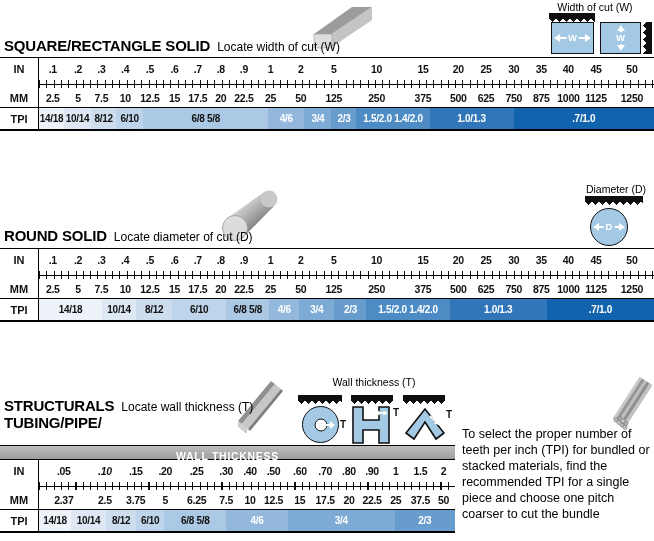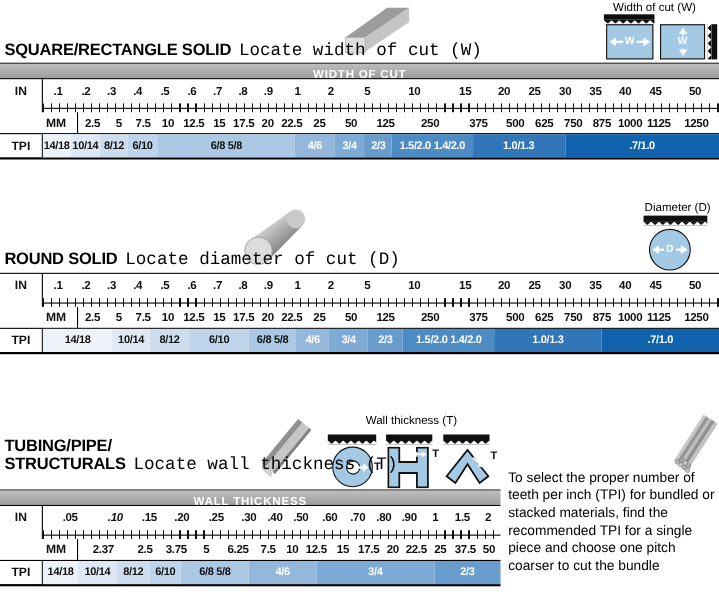--- a/index.html
+++ b/index.html
@@ -6,32 +6,32 @@
   body {
     width:654px; height:541px; position:relative; overflow:hidden;
     background:#fff; color:#111;
     font-family:"Liberation Sans", sans-serif;
   }
   .abs { position:absolute; }
 
   
   .sec-title { position:absolute; white-space:nowrap; line-height:16px; }
   .sec-title .big { font-size:15px; font-weight:bold; letter-spacing:-0.2px; color:#000; }
-  .sec-title .sub { font-size:16px; margin-left:7px; color:#000;font-family:Liberation Mono, monospace; }
+  .sec-title .sub { font-size:12px; margin-left:7px; color:#000; }
 
   
   .stable { position:absolute; border-top:1px solid #000; border-bottom:2px solid #000; background:#fff; }
   .gbar { height:13px; border-bottom:1px solid #000; background:linear-gradient(#bdbdbd,#9e9e9e); text-align:center; }
   .gbar span { color:#fff; font-weight:bold; font-size:10.5px; line-height:13px; letter-spacing:0.7px; }
   .trow { display:flex; align-items:stretch; }
   .lblcol { flex:0 0 39px; width:39px; border-right:1.5px solid #000; display:flex; align-items:center; justify-content:center; font-weight:bold; font-size:11px; box-sizing:border-box; }
   .cells { flex:1 1 auto; display:flex; min-width:0; }
   .cell { flex:0 0 auto; display:flex; align-items:center; justify-content:center; font-weight:bold; font-size:10.5px; letter-spacing:-0.3px; box-sizing:border-box; }
   .rin { height:22px; }
-  .rmm { height:19px;padding-left:32px; }
+  .rmm { height:19px; }
   .rruler { height:8px; }
   .ruler { flex:1 1 auto; position:relative; background:repeating-linear-gradient(to right,#111 0 1px,transparent 1px 7.3px); }
   .ruler::after { content:""; position:absolute; left:0; right:0; top:3.5px; height:1px; background:#000; }
   .rtpi { height:21px; border-top:1px solid #000; }
   .tpic { font-size:10px; white-space:nowrap; }
 
   
   .blade-h { position:absolute; }
   .blade-h .bb { height:5px; background:#0f0f0f; }
   .blade-h .td { height:4px; background:conic-gradient(from -45deg at 50% 100%, #0f0f0f 0 90deg, transparent 90deg 360deg); background-size:7px 4px; }
@@ -86,21 +86,20 @@
       <div class="tl"></div>
       <div class="bbv"></div>
     </div>
 </div>
 
 <div class="sec-title" style="left:4px;top:38px">
   <span class="big">SQUARE/RECTANGLE SOLID</span><span class="sub">Locate width of cut (W)</span>
 </div>
 
 <div class="stable" id="t1" style="left:0;top:57px;width:654px">
-  <div class="gbar"><span>WIDTH OF CUT</span></div>
   <div class="trow rin">
     <div class="lblcol">IN</div>
     <div class="cells">
         <div class="cell" style="width: 4.48%;">.1</div>
         <div class="cell" style="width: 3.75%;">.2</div>
         <div class="cell" style="width: 3.83%;">.3</div>
         <div class="cell" style="width: 3.91%;">.4</div>
         <div class="cell" style="width: 4.15%;">.5</div>
         <div class="cell" style="width: 3.83%;">.6</div>
         <div class="cell" style="width: 3.75%;">.7</div>
@@ -310,22 +309,22 @@
     </div>
   <svg class="abs" style="left:116px;top:30px" width="42" height="35" viewBox="0 0 42 35">
     <polygon points="2,27 21,3 40,27 32,33 21,16 10,33" fill="#a3c9e5" stroke="#111" stroke-width="1.6"></polygon>
     <line x1="26" y1="10" x2="33" y2="17" stroke="#fff" stroke-width="1.8"></line>
     <polygon points="34.5,19 33.5,13.8 29.8,17.4" fill="#fff"></polygon>
   </svg>
   <span class="t-out" style="left:158px;top:34px">T</span>
 </div>
 
 <div class="sec-title" style="left:4px;top:398px">
+  <div><span class="big">STRUCTURALS</span><span class="sub">Locate wall thickness (T)</span></div>
   <div><span class="big">TUBING/PIPE/</span></div>
-  <div><span class="big">STRUCTURALS</span><span class="sub">Locate wall thickness (T)</span></div>
 </div>
 
 <div class="stable" id="t3" style="left:0;top:445px;width:455px">
   <div class="gbar"><span>WALL THICKNESS</span></div>
   <div class="trow rin">
     <div class="lblcol">IN</div>
     <div class="cells">
         <div class="cell" style="width: 11.93%;">.05</div>
         <div class="cell" style="width: 7.83%; font-style: italic;">.10</div>
         <div class="cell" style="width: 6.99%;">.15</div>

